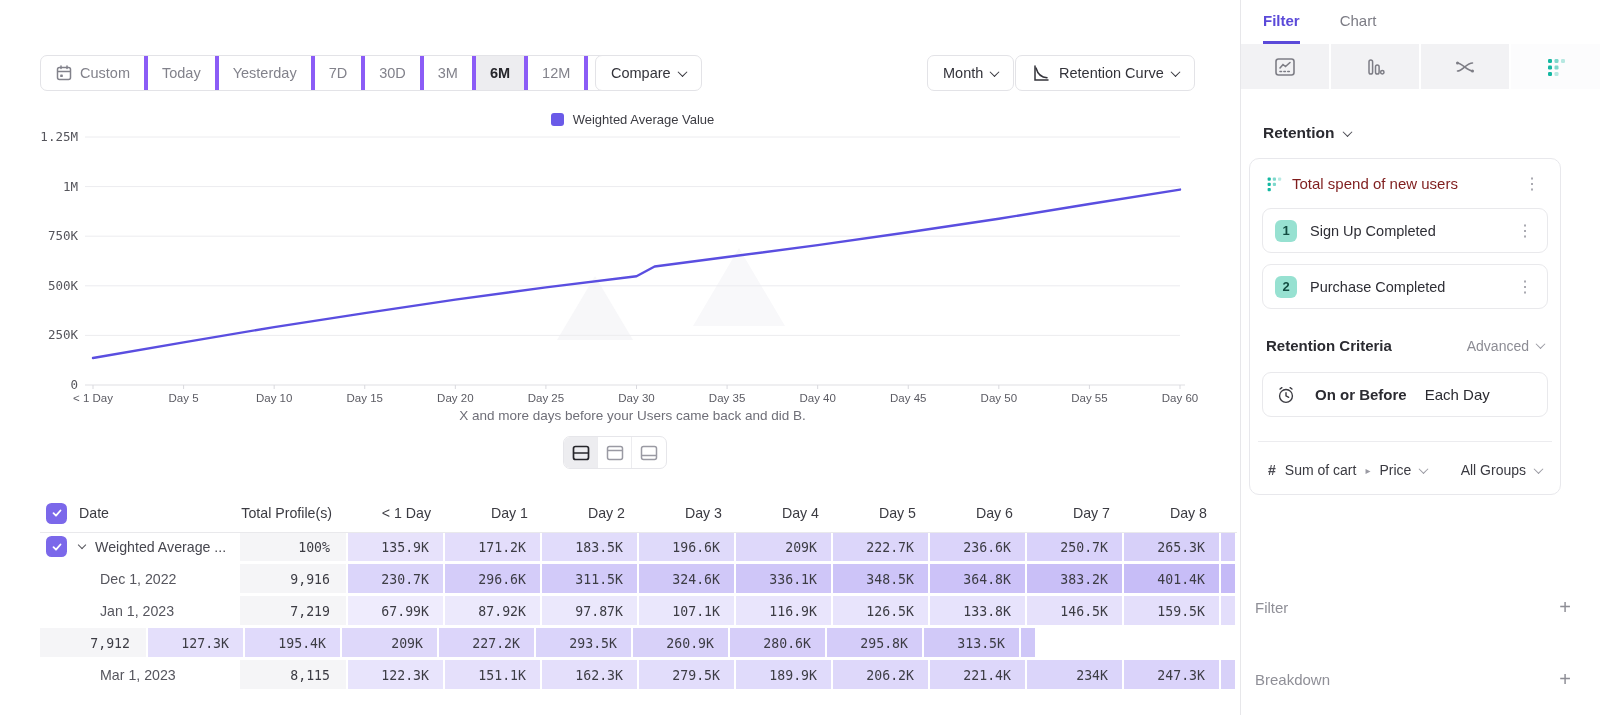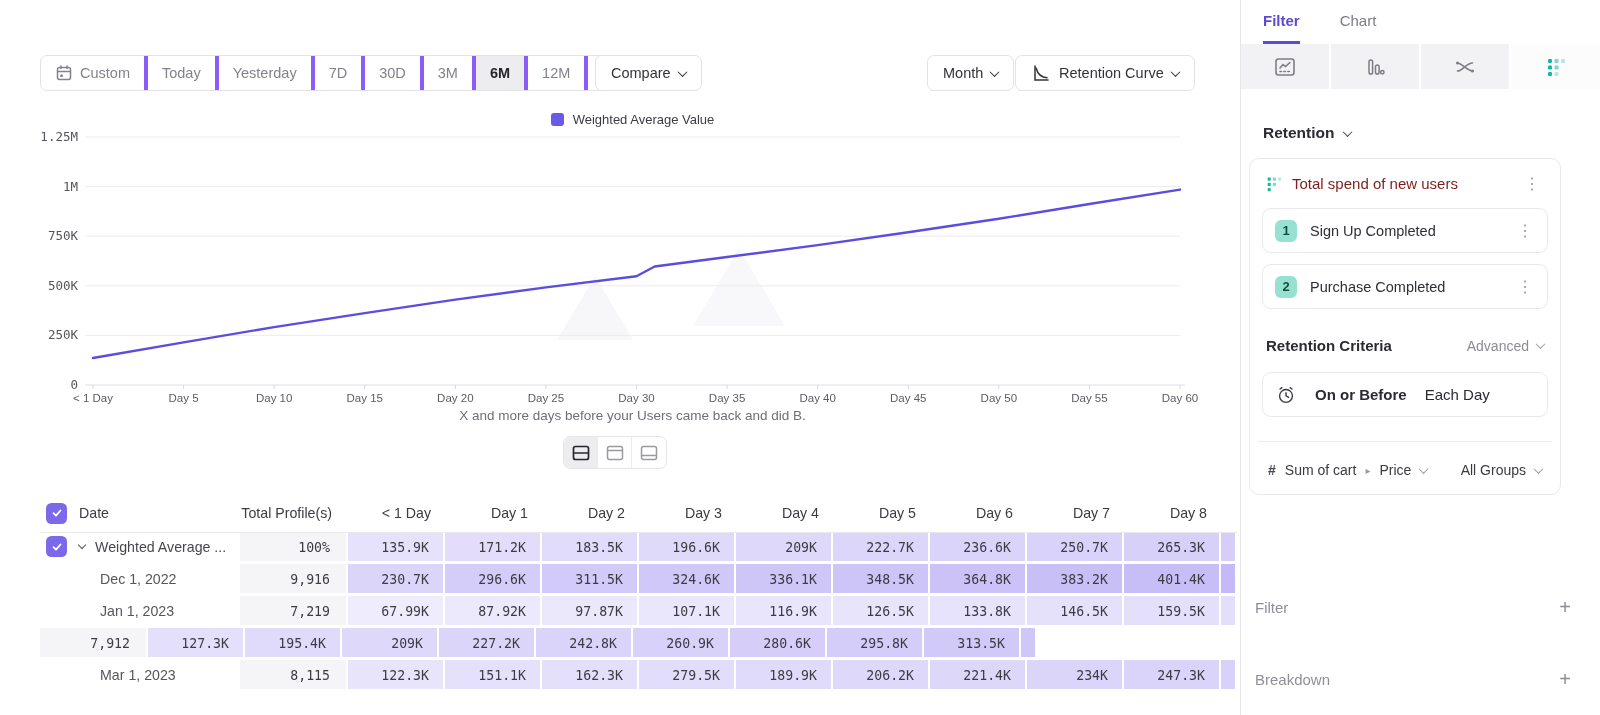--- a/index.html
+++ b/index.html
@@ -314,21 +314,21 @@
         <div class="td c-day" style="background:rgba(123,99,236,0.193)">146.5K</div>
         <div class="td c-day" style="background:rgba(123,99,236,0.204)">159.5K</div>
         <div class="td c-sliver" style="background:rgba(123,99,236,0.213)"></div>
       </div>
       <div class="trow">
         <div class="td c-prof body-prof">7,912</div>
         <div class="td c-day" style="background:rgba(123,99,236,0.208)">127.3K</div>
         <div class="td c-day" style="background:rgba(123,99,236,0.237)">195.4K</div>
         <div class="td c-day" style="background:rgba(123,99,236,0.249)">209K</div>
         <div class="td c-day" style="background:rgba(123,99,236,0.266)">227.2K</div>
-        <div class="td c-day" style="background:rgba(123,99,236,0.280)">242.8K</div>
+        <div class="td c-day" style="background:rgba(123,99,236,0.280)">293.5K</div>
         <div class="td c-day" style="background:rgba(123,99,236,0.296)">260.9K</div>
         <div class="td c-day" style="background:rgba(123,99,236,0.314)">280.6K</div>
         <div class="td c-day" style="background:rgba(123,99,236,0.328)">295.8K</div>
         <div class="td c-day" style="background:rgba(123,99,236,0.344)">313.5K</div>
         <div class="td c-sliver" style="background:rgba(123,99,236,0.360)"></div>
       </div>
       <div class="trow">
         <div class="td c-label">
           <span class="lbl-date">Mar 1, 2023</span>
         </div>

